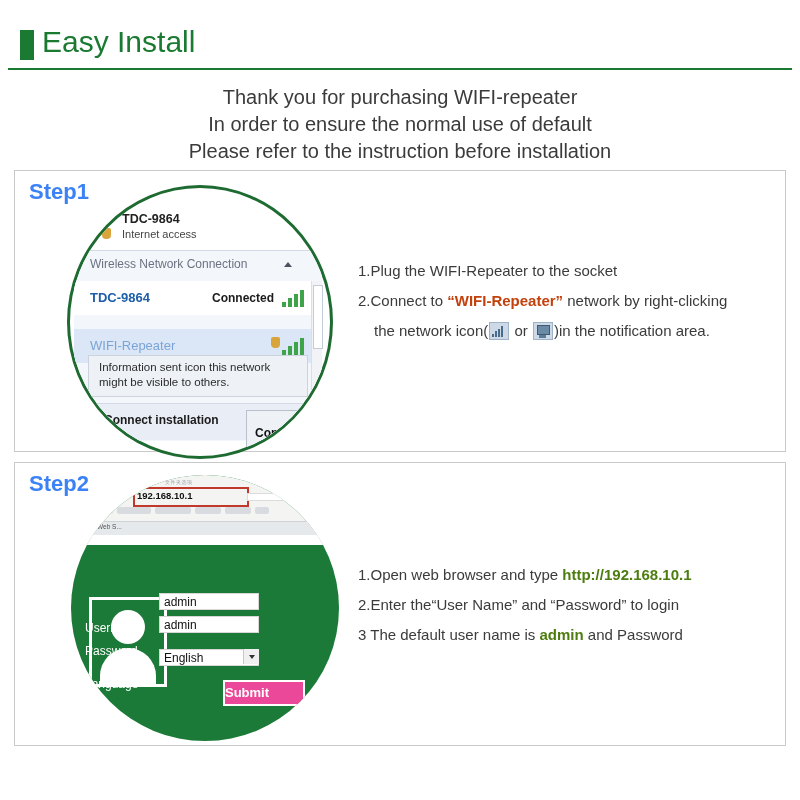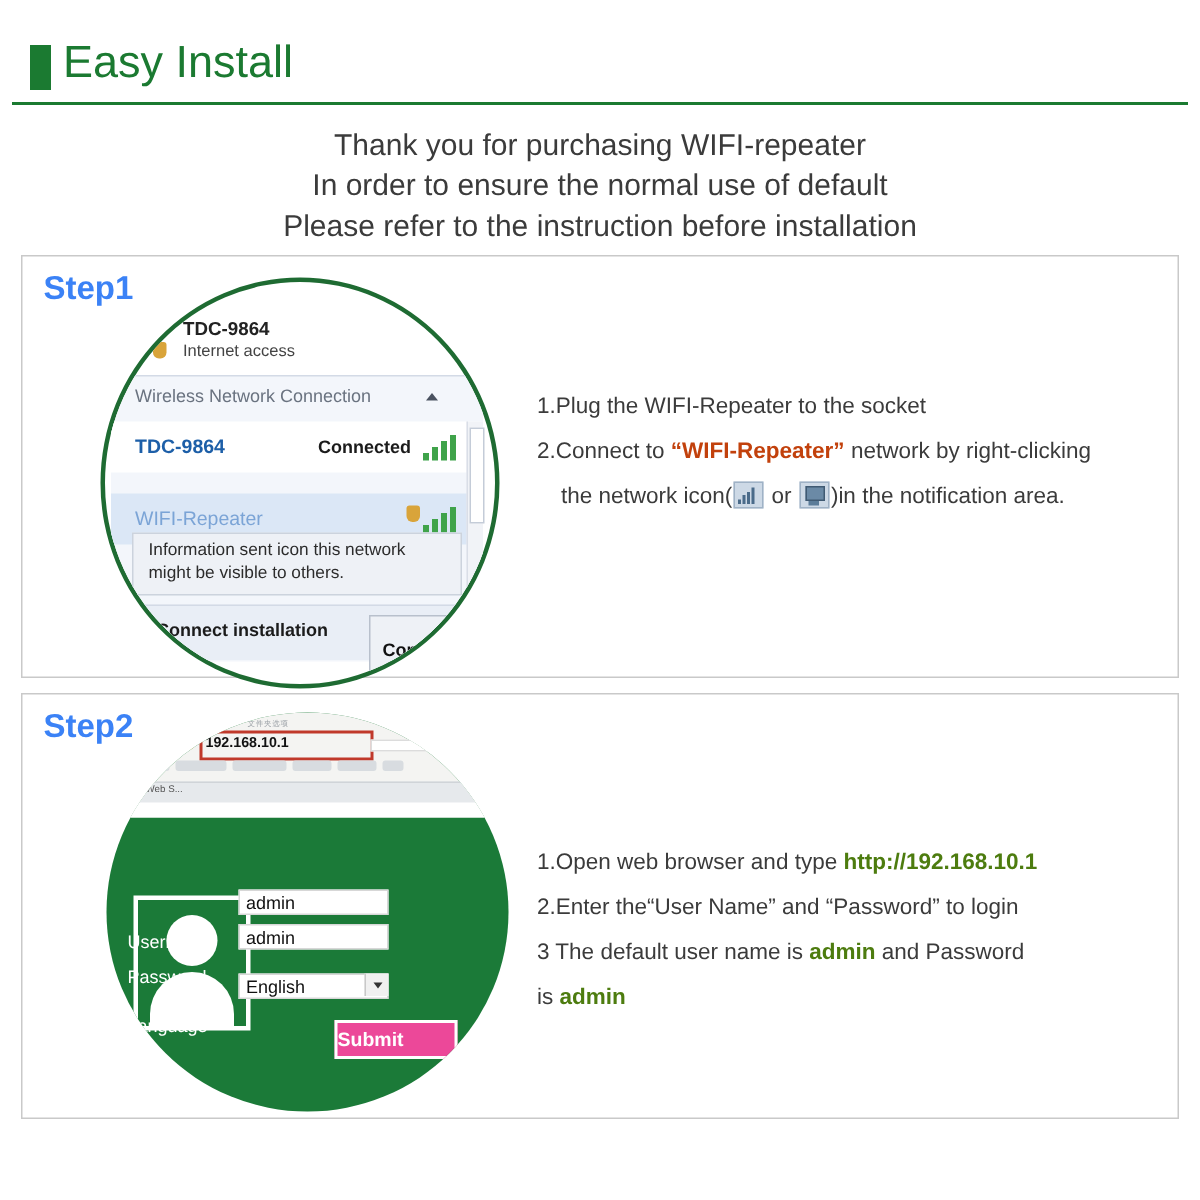--- a/index.html
+++ b/index.html
@@ -445,14 +445,13 @@
     </div>
 
     <div class="btn-submit">Submit</div>
   </div>
 </div>
 
 <div class="instr" id="instr2">
   <div class="ln"><span>1.Open web browser and type </span><span class="green">http://192.168.10.1</span></div>
   <div class="ln">2.Enter the“User Name” and “Password” to login</div>
   <div class="ln"><span>3 The default user name is </span><span class="green">admin</span><span> and Password</span></div>
-  <div class="ln"><span>is </span><span class="green">admin</span></div>
 </div>
 
 </body></html>

